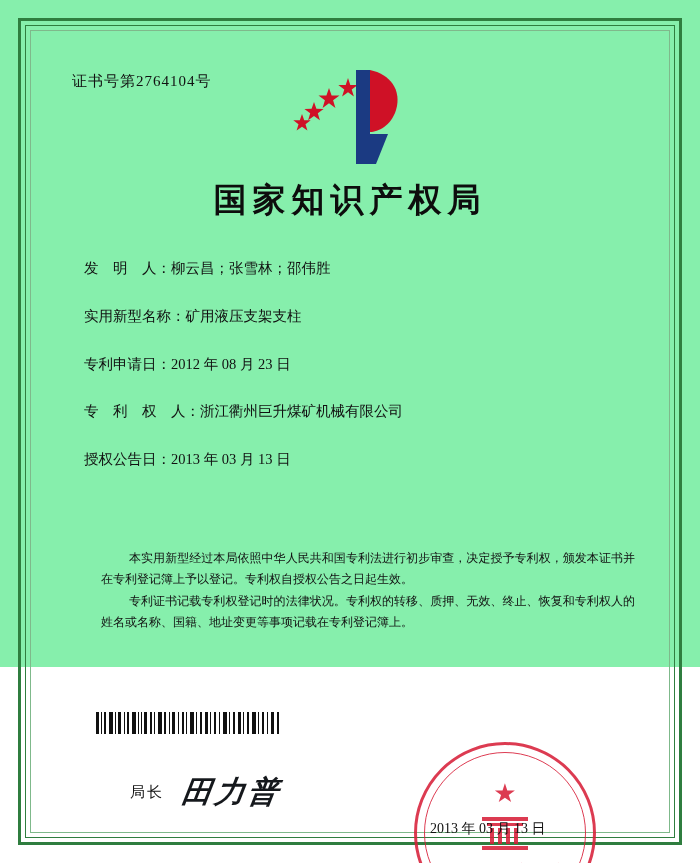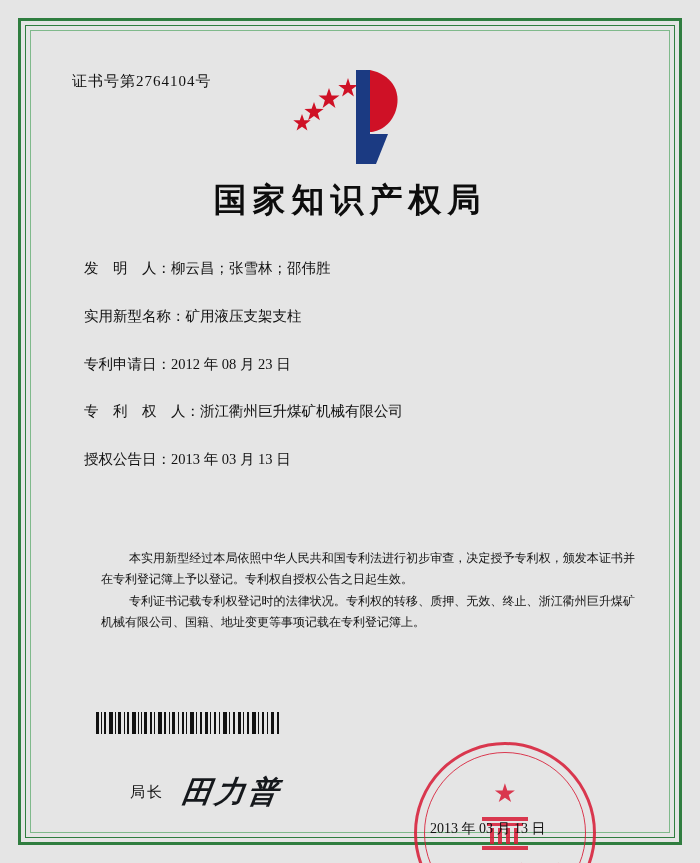--- a/index.html
+++ b/index.html
@@ -12,22 +12,22 @@
     height: 863px;
     font-family: "Liberation Serif", "DejaVu Serif", serif;
     color: #1a1a1a;
     position: relative;
     overflow: hidden;
   }
   .certificate {
     position: absolute;
     left: 0; top: 0;
     width: 700px;
-    height: 863px;
-    background: #e5e5e5;
+    height: 667px;
+    background: #86efac;
   }
   
   .frame-outer {
     position: absolute;
     left: 18px; top: 18px;
     width: 664px;
     height: 827px;
     border: 3px solid #2f7d3f;
     box-sizing: border-box;
   }
@@ -302,21 +302,21 @@
     <div class="field-row">
       <span class="field-label">专　利　权　人：</span><span class="field-value">浙江衢州巨升煤矿机械有限公司</span>
     </div>
     <div class="field-row">
       <span class="field-label">授权公告日：</span><span class="field-value">2013 年 03 月 13 日</span>
     </div>
   </div>
 
   <div class="body-text">
     <p class="indent">本实用新型经过本局依照中华人民共和国专利法进行初步审查，决定授予专利权，颁发本证书并在专利登记簿上予以登记。专利权自授权公告之日起生效。</p>
-    <p class="indent">专利证书记载专利权登记时的法律状况。专利权的转移、质押、无效、终止、浙江衢州巨升煤矿机械有限公司、国籍、地址变更等事项记载在专利登记簿上。</p>
+    <p class="indent">专利证书记载专利权登记时的法律状况。专利权的转移、质押、无效、终止、恢复和专利权人的姓名或名称、国籍、地址变更等事项记载在专利登记簿上。</p>
   </div>
 
   <div class="barcode">
     <i style="left:0px;width:3px"></i>
       <i style="left:5px;width:1px"></i>
       <i style="left:8px;width:2px"></i>
     <i style="left:13px;width:4px"></i>
       <i style="left:19px;width:1px"></i>
       <i style="left:22px;width:3px"></i>
     <i style="left:28px;width:1px"></i>

